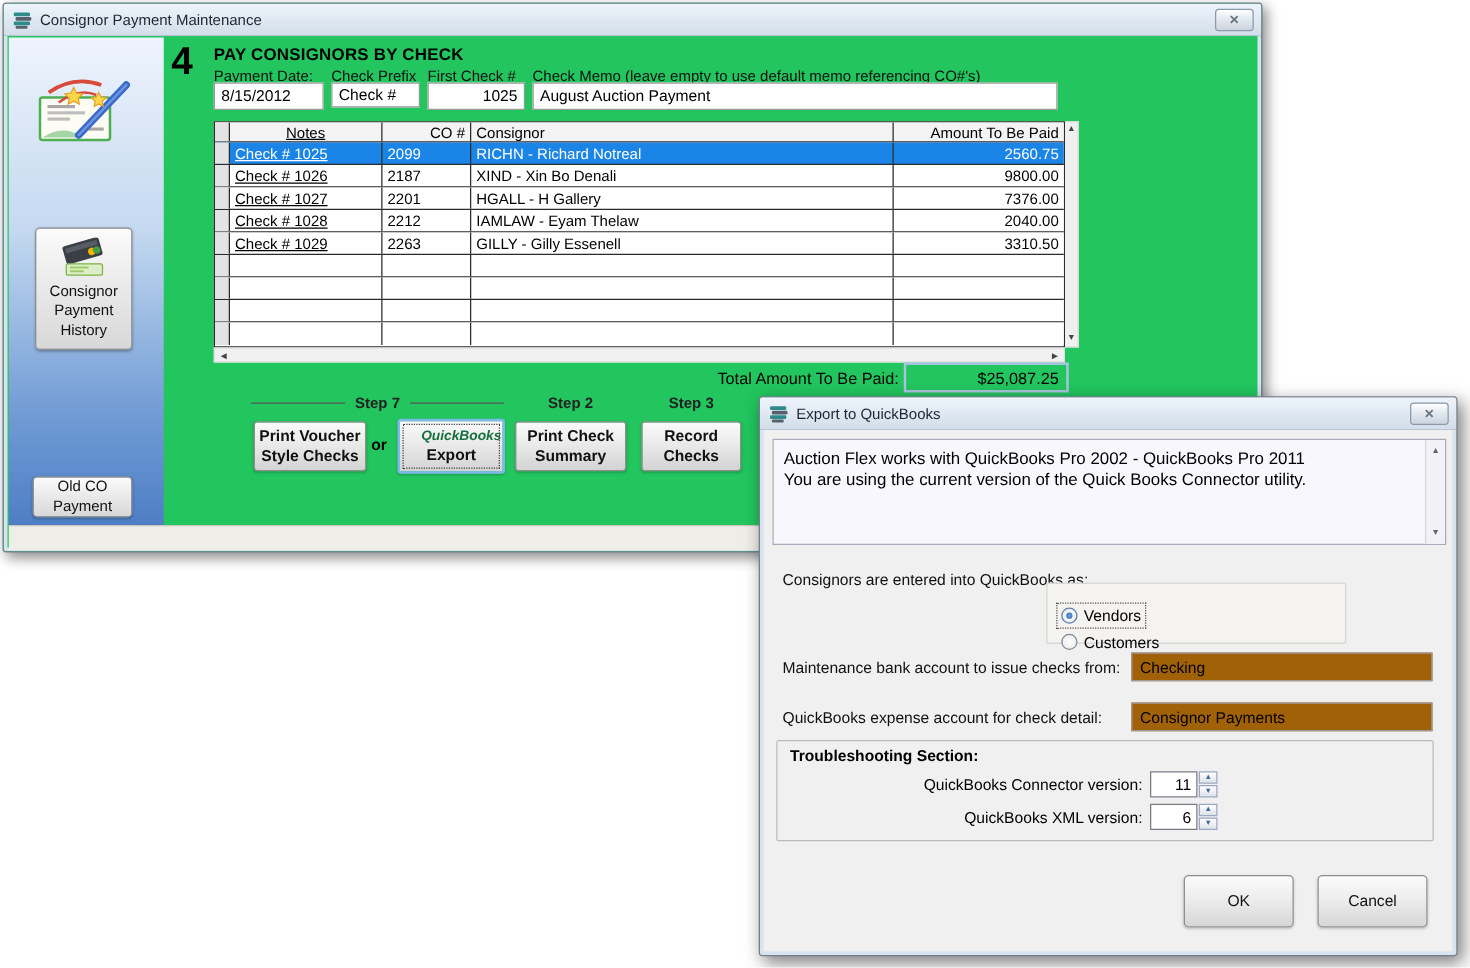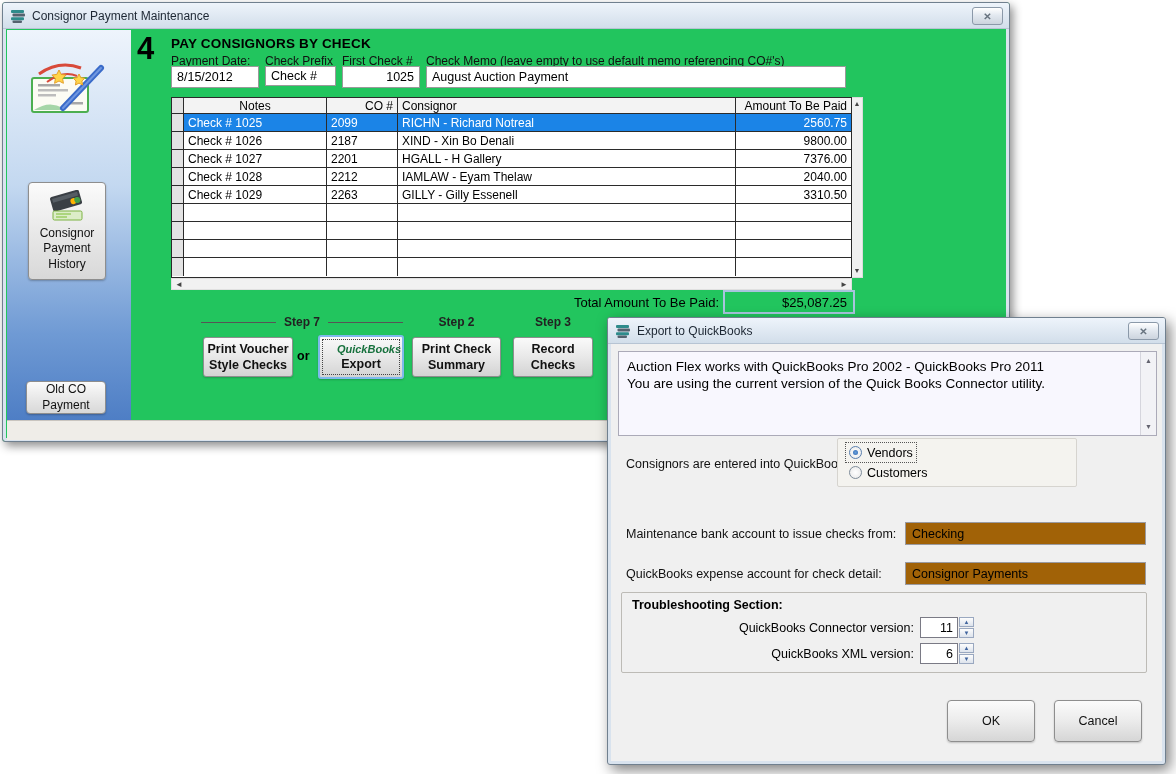--- a/index.html
+++ b/index.html
@@ -46,21 +46,21 @@
   #grid { position:absolute; left:168px; top:94px; width:692px; height:181px; display:flex; }
   #grid-main { width:681px; border:1px solid #2b2b2b; background:#fff; }
   .grid-header { height:16px; display:flex; background:#f3f3f3; border-bottom:1px solid #2b2b2b; }
   .grid-row { height:18px; display:flex; border-bottom:1px solid #2b2b2b; background:#fff; }
   .grid-row:last-child { border-bottom:none; }
   .grid-row.sel { background:#1b84e7; color:#fff; }
   .gc { border-right:1px solid #2b2b2b; padding:0 4px; font-size:12px; display:flex;
         align-items:center; overflow:hidden; white-space:nowrap; }
   .gc:last-child { border-right:none; }
   .c-sel { width:12px; padding:0; background:#e3e3e3; }
-  .c-notes { width:143px; }
+  .c-notes { width:122px;text-decoration:underline; }
   .c-co { width:71px; }
   .c-cons { width:338px; }
   .c-amt { flex:1; justify-content:flex-end; }
   .h-center { justify-content:center; }
   .h-right { justify-content:flex-end; }
   #grid-vscroll { width:11px; background:#f0f0f0; border:1px solid #dcdcdc; border-left:none; position:relative; }
   .sb-arrow { position:absolute; font-size:7px; color:#444; left:0; right:0; text-align:center; line-height:10px; }
   #grid-hscroll { position:absolute; left:168px; top:275px; width:681px; height:12px; background:#f1f1f1;
                   border:1px solid #e0e0e0; }
   .sb-arrow-h { position:absolute; top:0; font-size:8px; color:#444; line-height:11px; }
@@ -95,22 +95,22 @@
   #memo-box { position:absolute; left:10px; top:33px; width:539px; height:85px; background:#f8f7fe;
               border:1px solid #abaab8; }
   #memo-text { position:absolute; left:8px; top:6px; right:22px; font-size:13.5px; line-height:17px;
                color:#000; white-space:pre-line; }
   .vscroll17 { position:absolute; right:0; top:0; bottom:0; width:16px; background:#f2f2f6;
                border-left:1px solid #d5d5dd; }
   .vs-btn { position:absolute; left:0; right:0; height:15px; display:flex; align-items:center;
             justify-content:center; font-size:7px; color:#62626e; }
 
   .dlg-lbl { position:absolute; font-size:12.5px; color:#111; white-space:nowrap; }
-  #radio-panel { position:absolute; left:229px; top:120px; width:240px; height:49px;
-                 background:#f4f3ef; border:1px solid #d6d4cf; border-radius:2px; padding:4px 8px; }
+  #radio-panel { position:absolute; left:229px; top:148px; width:240px; height:49px;
+                 background:#f4f3ef; border:1px solid #d6d4cf; border-radius:2px; padding:16px 8px; }
   .radio-row { display:inline-flex; align-items:center; gap:5px; font-size:12.5px; height:19px; padding:0 3px; }
   .radio-row.focused { outline:1px dotted #555; }
   .radio { width:13px; height:13px; border-radius:50%; border:1px solid #7e8c9a;
            background:radial-gradient(#ffffff,#e6e6e6); position:relative; }
   .radio.checked { border-color:#5a7fae; }
   .radio.checked::after { content:''; position:absolute; left:3px; top:3px; width:5px; height:5px;
                           border-radius:50%; background:radial-gradient(#6aa0d8,#2d66b5); }
 
   .dlg-field { position:absolute; background:#a16207; border:1px solid #9a9aa0; font-size:12.5px;
                display:flex; align-items:center; padding:0 6px; }

